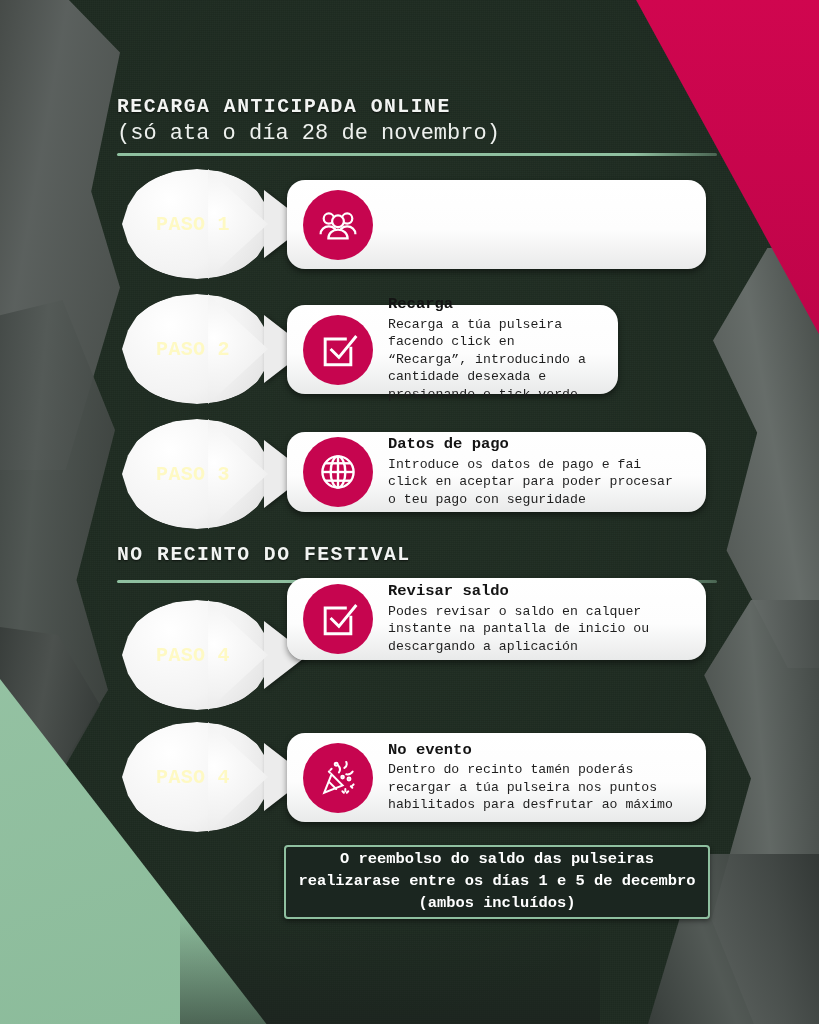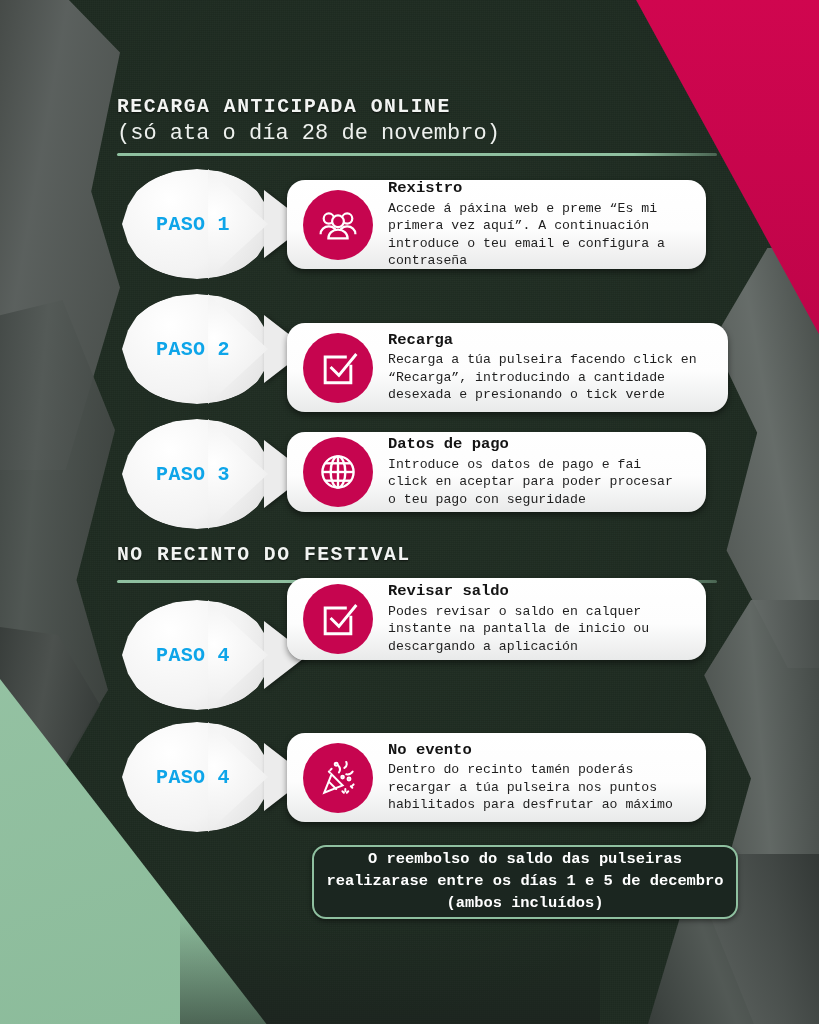--- a/index.html
+++ b/index.html
@@ -140,21 +140,21 @@
     filter: drop-shadow(2px 1px 2px rgba(0,0,0,.35));
   }
   .teardrop .tip-cover {
     position: absolute; right: 4px; top: 0; bottom: 0; width: 60px;
     background: radial-gradient(circle at 10% 40%, #ffffff 0%, #f1f1f1 60%, #e4e4e4 100%);
     clip-path: polygon(0% 0%, 0% 100%, 100% 50%);
     border-radius: 0 50% 50% 0;
   }
   .teardrop .label {
     position: relative; z-index: 3;
-    color: #0ea5e9;
+    color: #fef9c3;
     font-weight: 700;
     font-size: 20px;
     letter-spacing: .3px;
     transform: translateX(-4px);
   }
 
   
   .card {
     position: absolute;
     background: linear-gradient(180deg, #ffffff 0%, #fdfdfd 55%, #e9eaea 100%);
@@ -188,25 +188,24 @@
     line-height: 1.33;
     margin: 0;
   }
 
   
   .footer-note {
     position: absolute;
     left: 284px; top: 845px;
     width: 422px; height: 70px;
     border: 2px solid #8fc0a0;
-    border-radius: 14px;
+    border-radius: 4px;
     background: #1b2620;
     display: flex; align-items: center; justify-content: center;
     box-shadow: 0 2px 5px rgba(0,0,0,.45);
-    margin-left: 28px;
   }
   .footer-note p {
     margin: 0;
     color: #ffffff;
     font-weight: 700;
     font-size: 15.4px;
     line-height: 1.42;
     text-align: center;
   }
 </style>
@@ -246,33 +245,29 @@
       <div class="card-icon">
         <svg viewBox="0 0 48 48" fill="none" stroke="#ffffff" stroke-width="2.4">
           <circle cx="14" cy="17" r="5.6"></circle>
           <path d="M5 34c0-5 4-8.4 9-8.4s9 3.4 9 8.4"></path>
           <circle cx="34" cy="17" r="5.6"></circle>
           <path d="M25 34c0-5 4-8.4 9-8.4s9 3.4 9 8.4"></path>
           <circle cx="24" cy="20" r="6.4" fill="#c6054f"></circle>
           <path d="M13.5 38.5c0-5.6 4.6-9.4 10.5-9.4s10.5 3.8 10.5 9.4z" fill="#c6054f"></path>
         </svg>
       </div>
-      <div class="card-text">
-        <p class="card-title">Rexistro</p>
-        <p class="card-body">Accede á páxina web e preme “Es mi primera vez aquí”. A continuación introduce o teu email e configura a contraseña</p>
-      </div>
     </div>
 
     <div class="teardrop" style="left:122px; top:294px;">
       <div class="drop"></div>
       <div class="tip"></div>
       <div class="tip-cover"></div>
       <span class="label">PASO 2</span>
     </div>
-    <div class="card" style="left:287px; top:323px; width:441px; height:89px;">
+    <div class="card" style="left:287px; top:305px; width:331px; height:89px;">
       <div class="card-icon">
         <svg viewBox="0 0 48 48" fill="none" stroke="#ffffff" stroke-width="3.2" stroke-linecap="square">
           <path d="M38 22v18H10V12h22"></path>
           <path d="M17 24l8 8L43 10"></path>
         </svg>
       </div>
       <div class="card-text">
         <p class="card-title">Recarga</p>
         <p class="card-body">Recarga a túa pulseira facendo click en “Recarga”, introducindo a cantidade desexada e presionando o tick verde</p>
       </div>

